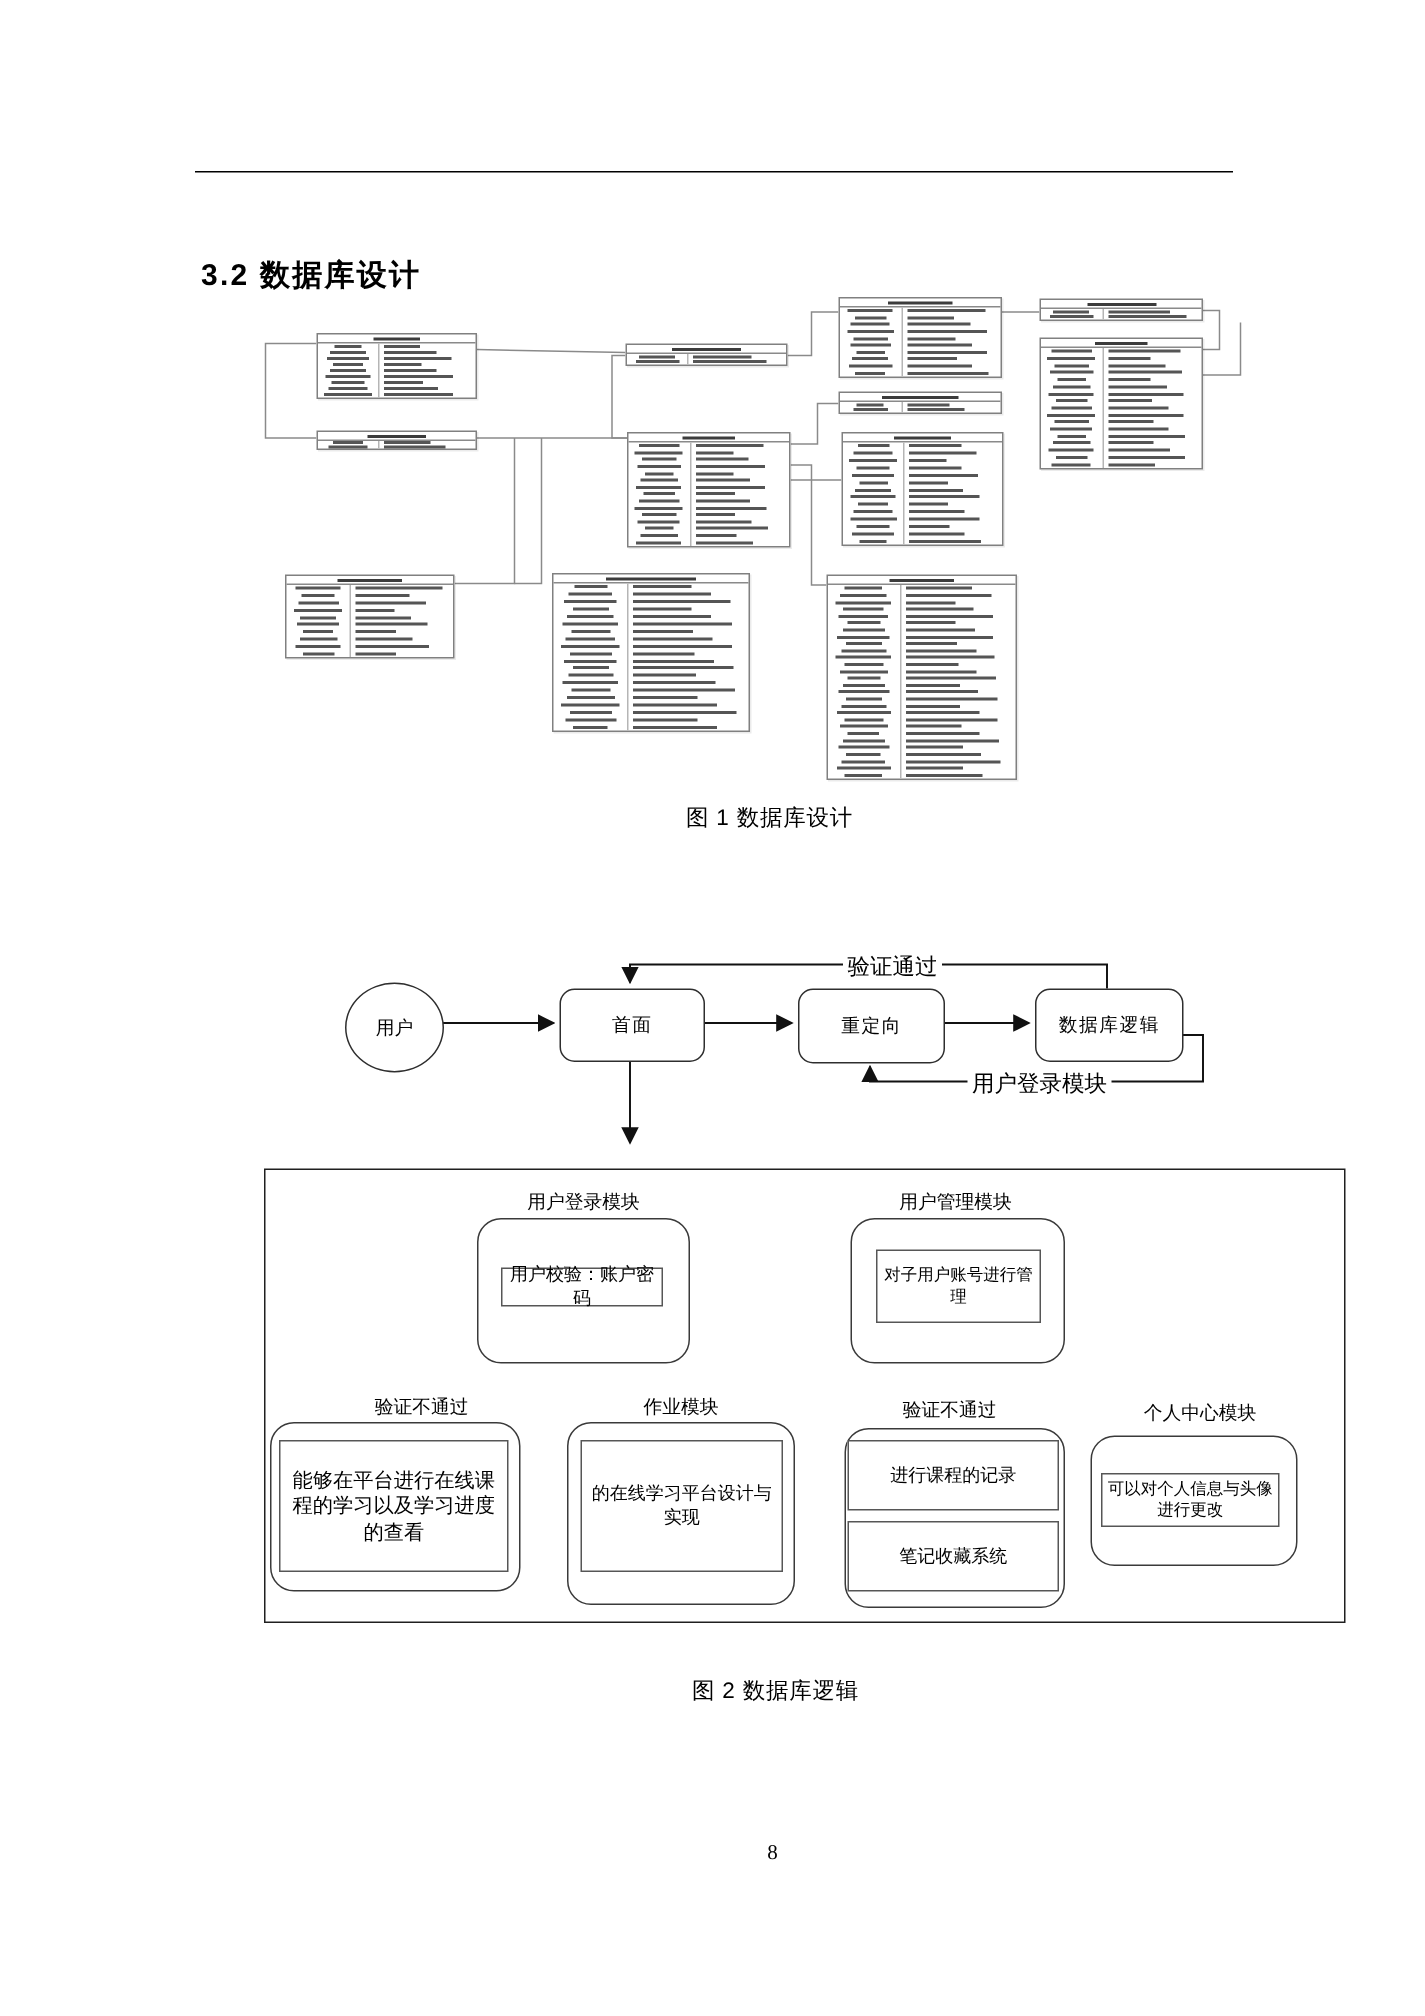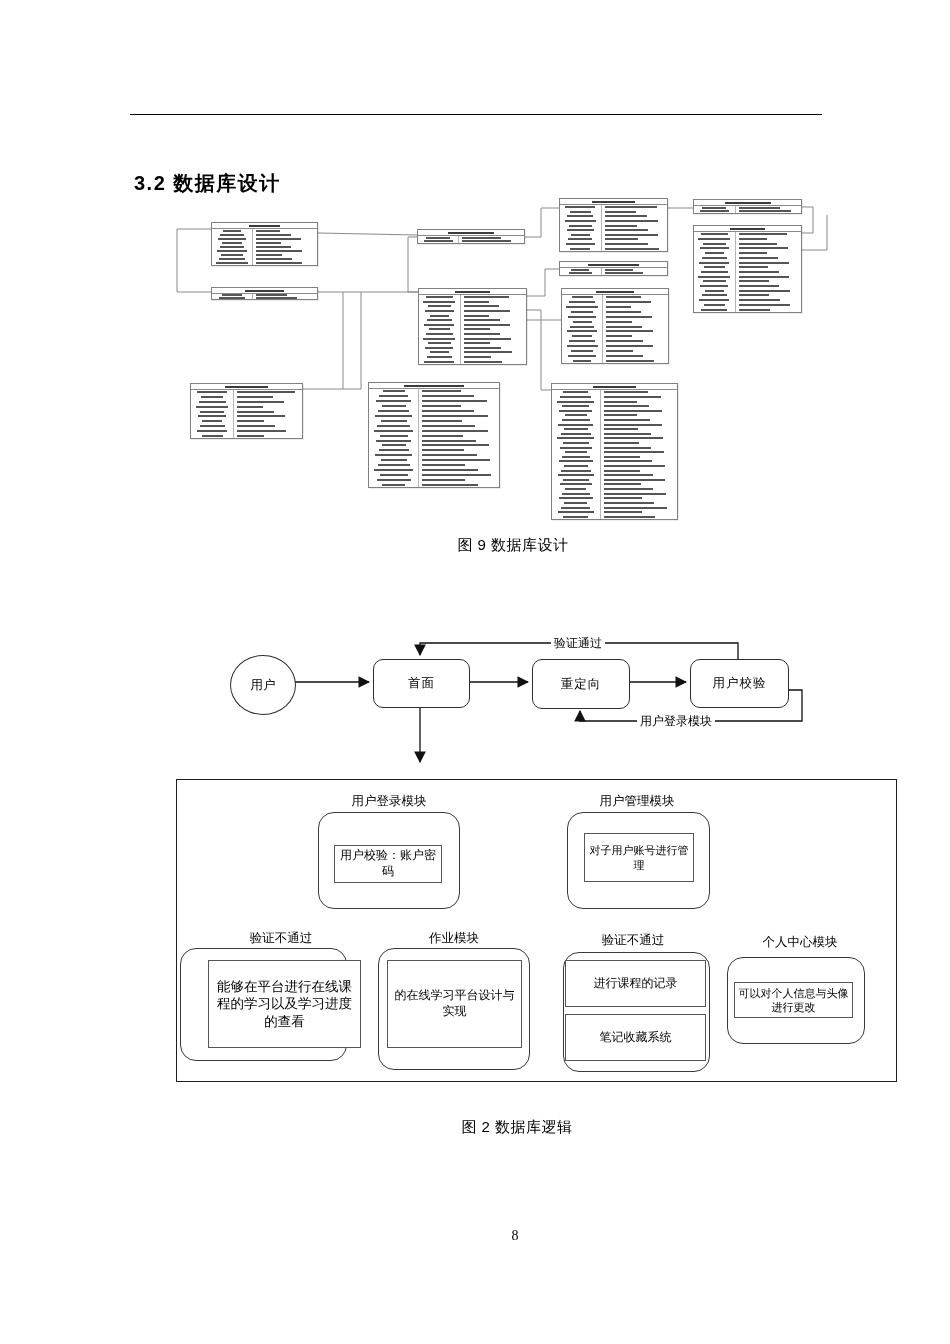--- a/index.html
+++ b/index.html
@@ -38,37 +38,37 @@
   
   .flow-ellipse{position:absolute;left:230px;top:655px;width:64px;height:58px;background:#fff;
                 border:1.4px solid #2e2e2e;border-radius:50%;display:flex;align-items:center;
                 justify-content:center;font-size:12.5px;}
   .flow-box{position:absolute;background:#fff;border:1.4px solid #2e2e2e;border-radius:10px;
             display:flex;align-items:center;justify-content:center;font-size:12.5px;letter-spacing:1px;}
   #fb1{left:373px;top:659px;width:95px;height:47px;}
   #fb2{left:532px;top:659px;width:96px;height:48px;}
   #fb3{left:690px;top:659px;width:97px;height:47px;}
   .edge-label{position:absolute;transform:translateX(-50%);background:#fff;padding:0 3px;
-              font-size:12px;white-space:nowrap;}
+              font-size:15px;white-space:nowrap;margin-left:17px;}
   #lbl-pass{left:578px;top:635px;}
   #lbl-fail{left:676px;top:713px;}
   
   .big-box{position:absolute;left:176px;top:779px;width:721px;height:303px;
            border:1.5px solid #1f1f1f;background:#fff;box-sizing:border-box;}
   .mod-label{position:absolute;transform:translateX(-50%);font-size:12.5px;white-space:nowrap;}
   .mod-box{position:absolute;border:1.4px solid #3a3a3a;border-radius:16px;background:#fff;box-sizing:border-box;}
   .mod-inner{position:absolute;border:1.4px solid #565656;background:#fff;box-sizing:border-box;
              display:flex;align-items:center;justify-content:center;text-align:center;
              word-break:break-all;line-height:1.3;padding:1px 3px;}
   #m1-label{left:389px;top:793px;}  #m1-box{left:318px;top:812px;width:142px;height:97px;}
-  #m1-inner{left:334px;top:845px;width:108px;height:38px;font-size:12px;}
+  #m1-inner{left:334px;top:845px;width:108px;height:26px;font-size:12px;}
   #m2-label{left:637px;top:793px;}  #m2-box{left:567px;top:812px;width:143px;height:97px;}
   #m2-inner{left:584px;top:833px;width:110px;height:49px;font-size:11px;}
   #m3-label{left:281px;top:930px;}  #m3-box{left:180px;top:948px;width:167px;height:113px;}
-  #m3-inner{left:186px;top:960px;width:153px;height:88px;font-size:13.5px;margin-left:22px;}
+  #m3-inner{left:186px;top:960px;width:153px;height:88px;font-size:13.5px;}
   #m4-label{left:454px;top:930px;}  #m4-box{left:378px;top:948px;width:152px;height:122px;}
   #m4-inner{left:387px;top:960px;width:135px;height:88px;font-size:12px;}
   #m5-label{left:633px;top:932px;}  #m5-box{left:563px;top:952px;width:147px;height:120px;}
   #m5-inner1{left:565px;top:960px;width:141px;height:47px;font-size:12px;}
   #m5-inner2{left:565px;top:1014px;width:141px;height:47px;font-size:12px;}
   #m6-label{left:800px;top:934px;}  #m6-box{left:727px;top:957px;width:138px;height:87px;}
   #m6-inner{left:734px;top:982px;width:119px;height:36px;font-size:11px;}
 </style>
 </head>
 <body>
@@ -1233,21 +1233,21 @@
             <div class="er-cell-l">
               <span class="bar" style="width: 53%;"></span>
             </div>
             <div class="er-cell-r">
               <span class="bar" style="width: 70%;"></span>
             </div>
           </div>
         </div>
       </div>
     </div>
-  <div class="fig-caption" id="cap1">图 9 数据库设计</div>
+  <div class="fig-caption" id="cap1">图 1 数据库设计</div>
 
 
   <svg id="flow-svg" width="950" height="1344">
     <defs>
       <marker id="arr" viewBox="0 0 10 10" refX="9" refY="5" markerWidth="9" markerHeight="9" orient="auto-start-reverse">
         <path d="M0,0 L10,5 L0,10 z" fill="#111"></path>
       </marker>
     </defs>
     <g stroke="#111" stroke-width="1.3" fill="none">
       <line x1="294" y1="682" x2="369" y2="682" marker-end="url(#arr)"></line>
@@ -1255,21 +1255,21 @@
       <line x1="628" y1="682" x2="686" y2="682" marker-end="url(#arr)"></line>
       <polyline points="738,659 738,643 420,643 420,655" marker-end="url(#arr)"></polyline>
       <polyline points="787,690 802,690 802,721 580,721 580,711" marker-end="url(#arr)"></polyline>
       <line x1="420" y1="706" x2="420" y2="762" marker-end="url(#arr)"></line>
     </g>
   </svg>
 
   <div class="flow-ellipse">用户</div>
   <div class="flow-box" id="fb1">首面</div>
   <div class="flow-box" id="fb2">重定向</div>
-  <div class="flow-box" id="fb3">用户校验</div>
+  <div class="flow-box" id="fb3">数据库逻辑</div>
   <div class="edge-label" id="lbl-pass">验证通过</div>
   <div class="edge-label" id="lbl-fail">用户登录模块</div>
 
   <div class="big-box"></div>
 
   <div class="mod-label" id="m1-label">用户登录模块</div>
   <div class="mod-box" id="m1-box"></div>
   <div class="mod-inner" id="m1-inner">用户校验：账户密码</div>
 
   <div class="mod-label" id="m2-label">用户管理模块</div>

